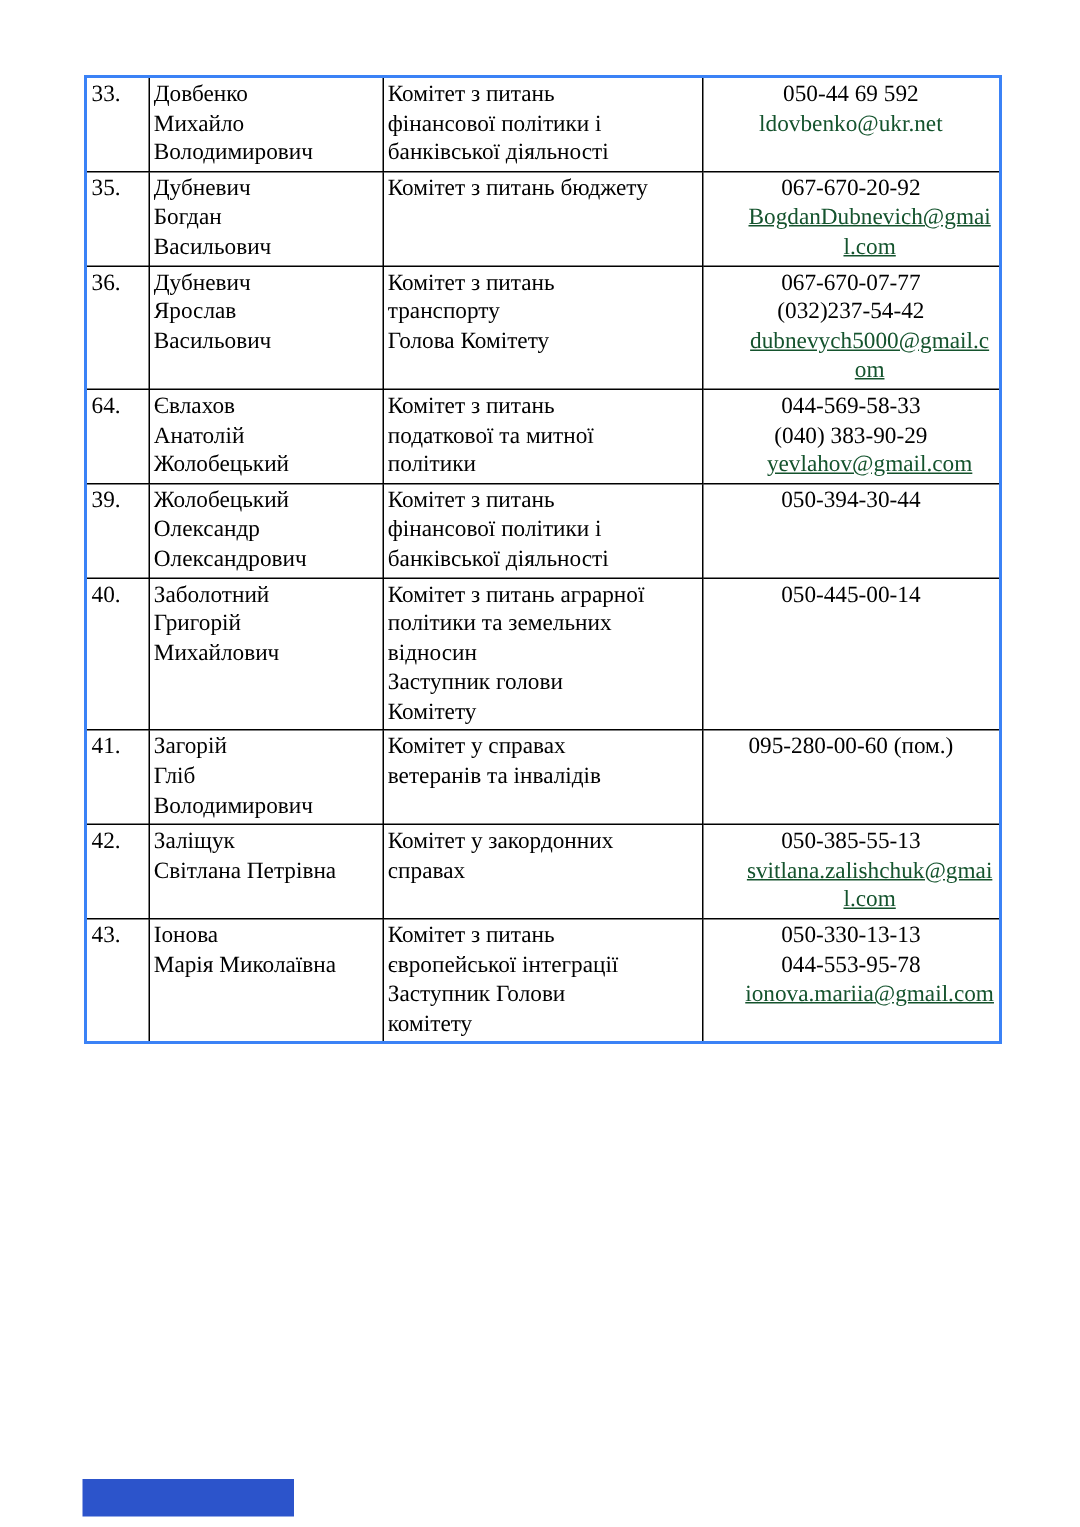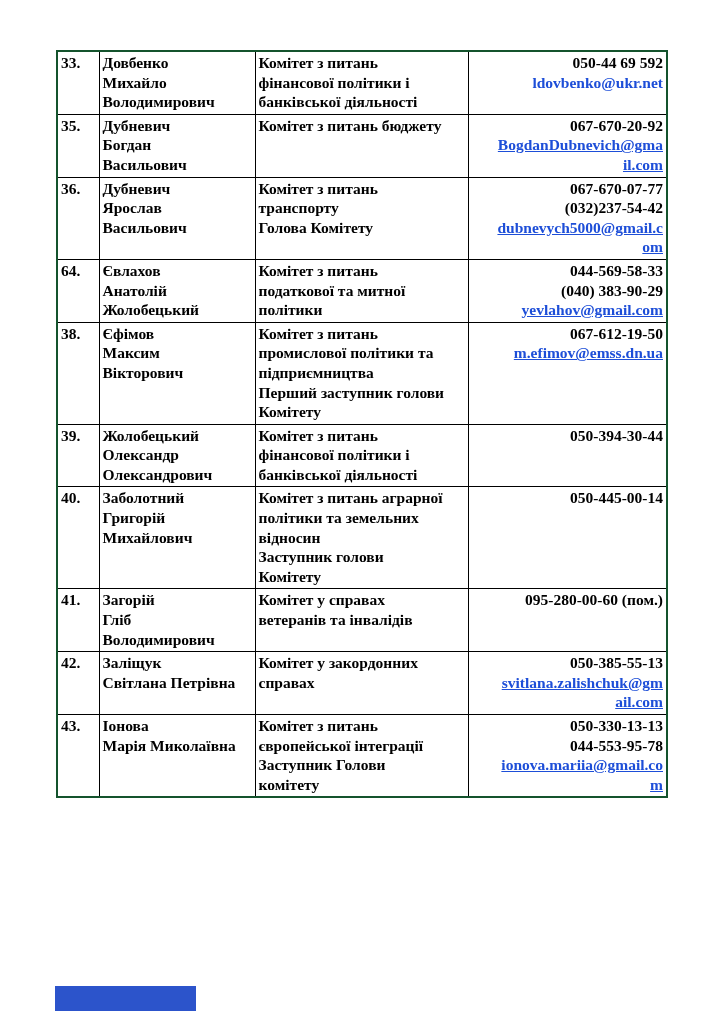--- a/index.html
+++ b/index.html
@@ -17,49 +17,48 @@
     left: 0; top: 0;
     width: 720px; height: 1018px;
   }
   table.committee-table {
     position: absolute;
     left: 56px;
     top: 50px;
     width: 610px;
     border-collapse: collapse;
     table-layout: fixed;
-    border: 2px solid #14532d;
+    border: 2px solid #3b82f6;
     font-size: 15.5px;
     line-height: 19.6px;
-    font-weight: bold;
   }
   table.committee-table td {
     border: 1px solid #000000;
     vertical-align: top;
     padding: 1px 3px 2px 3px;
     overflow: hidden;
   }
   td.num-cell {
     text-align: left;
     padding-left: 6px;
   }
   td.name-cell {
     white-space: pre-line;
     padding-left: 8px;
   }
   td.committee-cell {
     white-space: pre-line;
     text-align: left;
   }
   td.contacts-cell {
-    text-align: right;
+    text-align: center;
   }
   .contact-line { display: block; }
   .email-link {
-    color: #1d4ed8;
+    color: #14532d;
     word-break: break-all;
     cursor: pointer;
   }
   .email-link.u { text-decoration: underline; margin-left: 25px; }
   .blue-box {
     position: absolute;
     left: 55px;
     top: 986px;
     width: 141px;
     height: 25px;
@@ -123,35 +122,20 @@
           <td class="committee-cell">Комітет з питань
 податкової та митної
 політики</td>
           <td class="contacts-cell">
             <span class="contact-line">044-569-58-33</span>
             <span class="contact-line">(040) 383-90-29</span>
             <span class="contact-line email-link u">yevlahov@gmail.com</span>
           </td>
         </tr>
         <tr>
-          <td class="num-cell">38.</td>
-          <td class="name-cell">Єфімов
-Максим
-Вікторович</td>
-          <td class="committee-cell">Комітет з питань
-промислової політики та
-підприємництва
-Перший заступник голови
-Комітету</td>
-          <td class="contacts-cell">
-            <span class="contact-line">067-612-19-50</span>
-            <span class="contact-line email-link u">m.efimov@emss.dn.ua</span>
-          </td>
-        </tr>
-        <tr>
           <td class="num-cell">39.</td>
           <td class="name-cell">Жолобецький
 Олександр
 Олександрович</td>
           <td class="committee-cell">Комітет з питань
 фінансової політики і
 банківської діяльності</td>
           <td class="contacts-cell">
             <span class="contact-line">050-394-30-44</span>
           </td>

